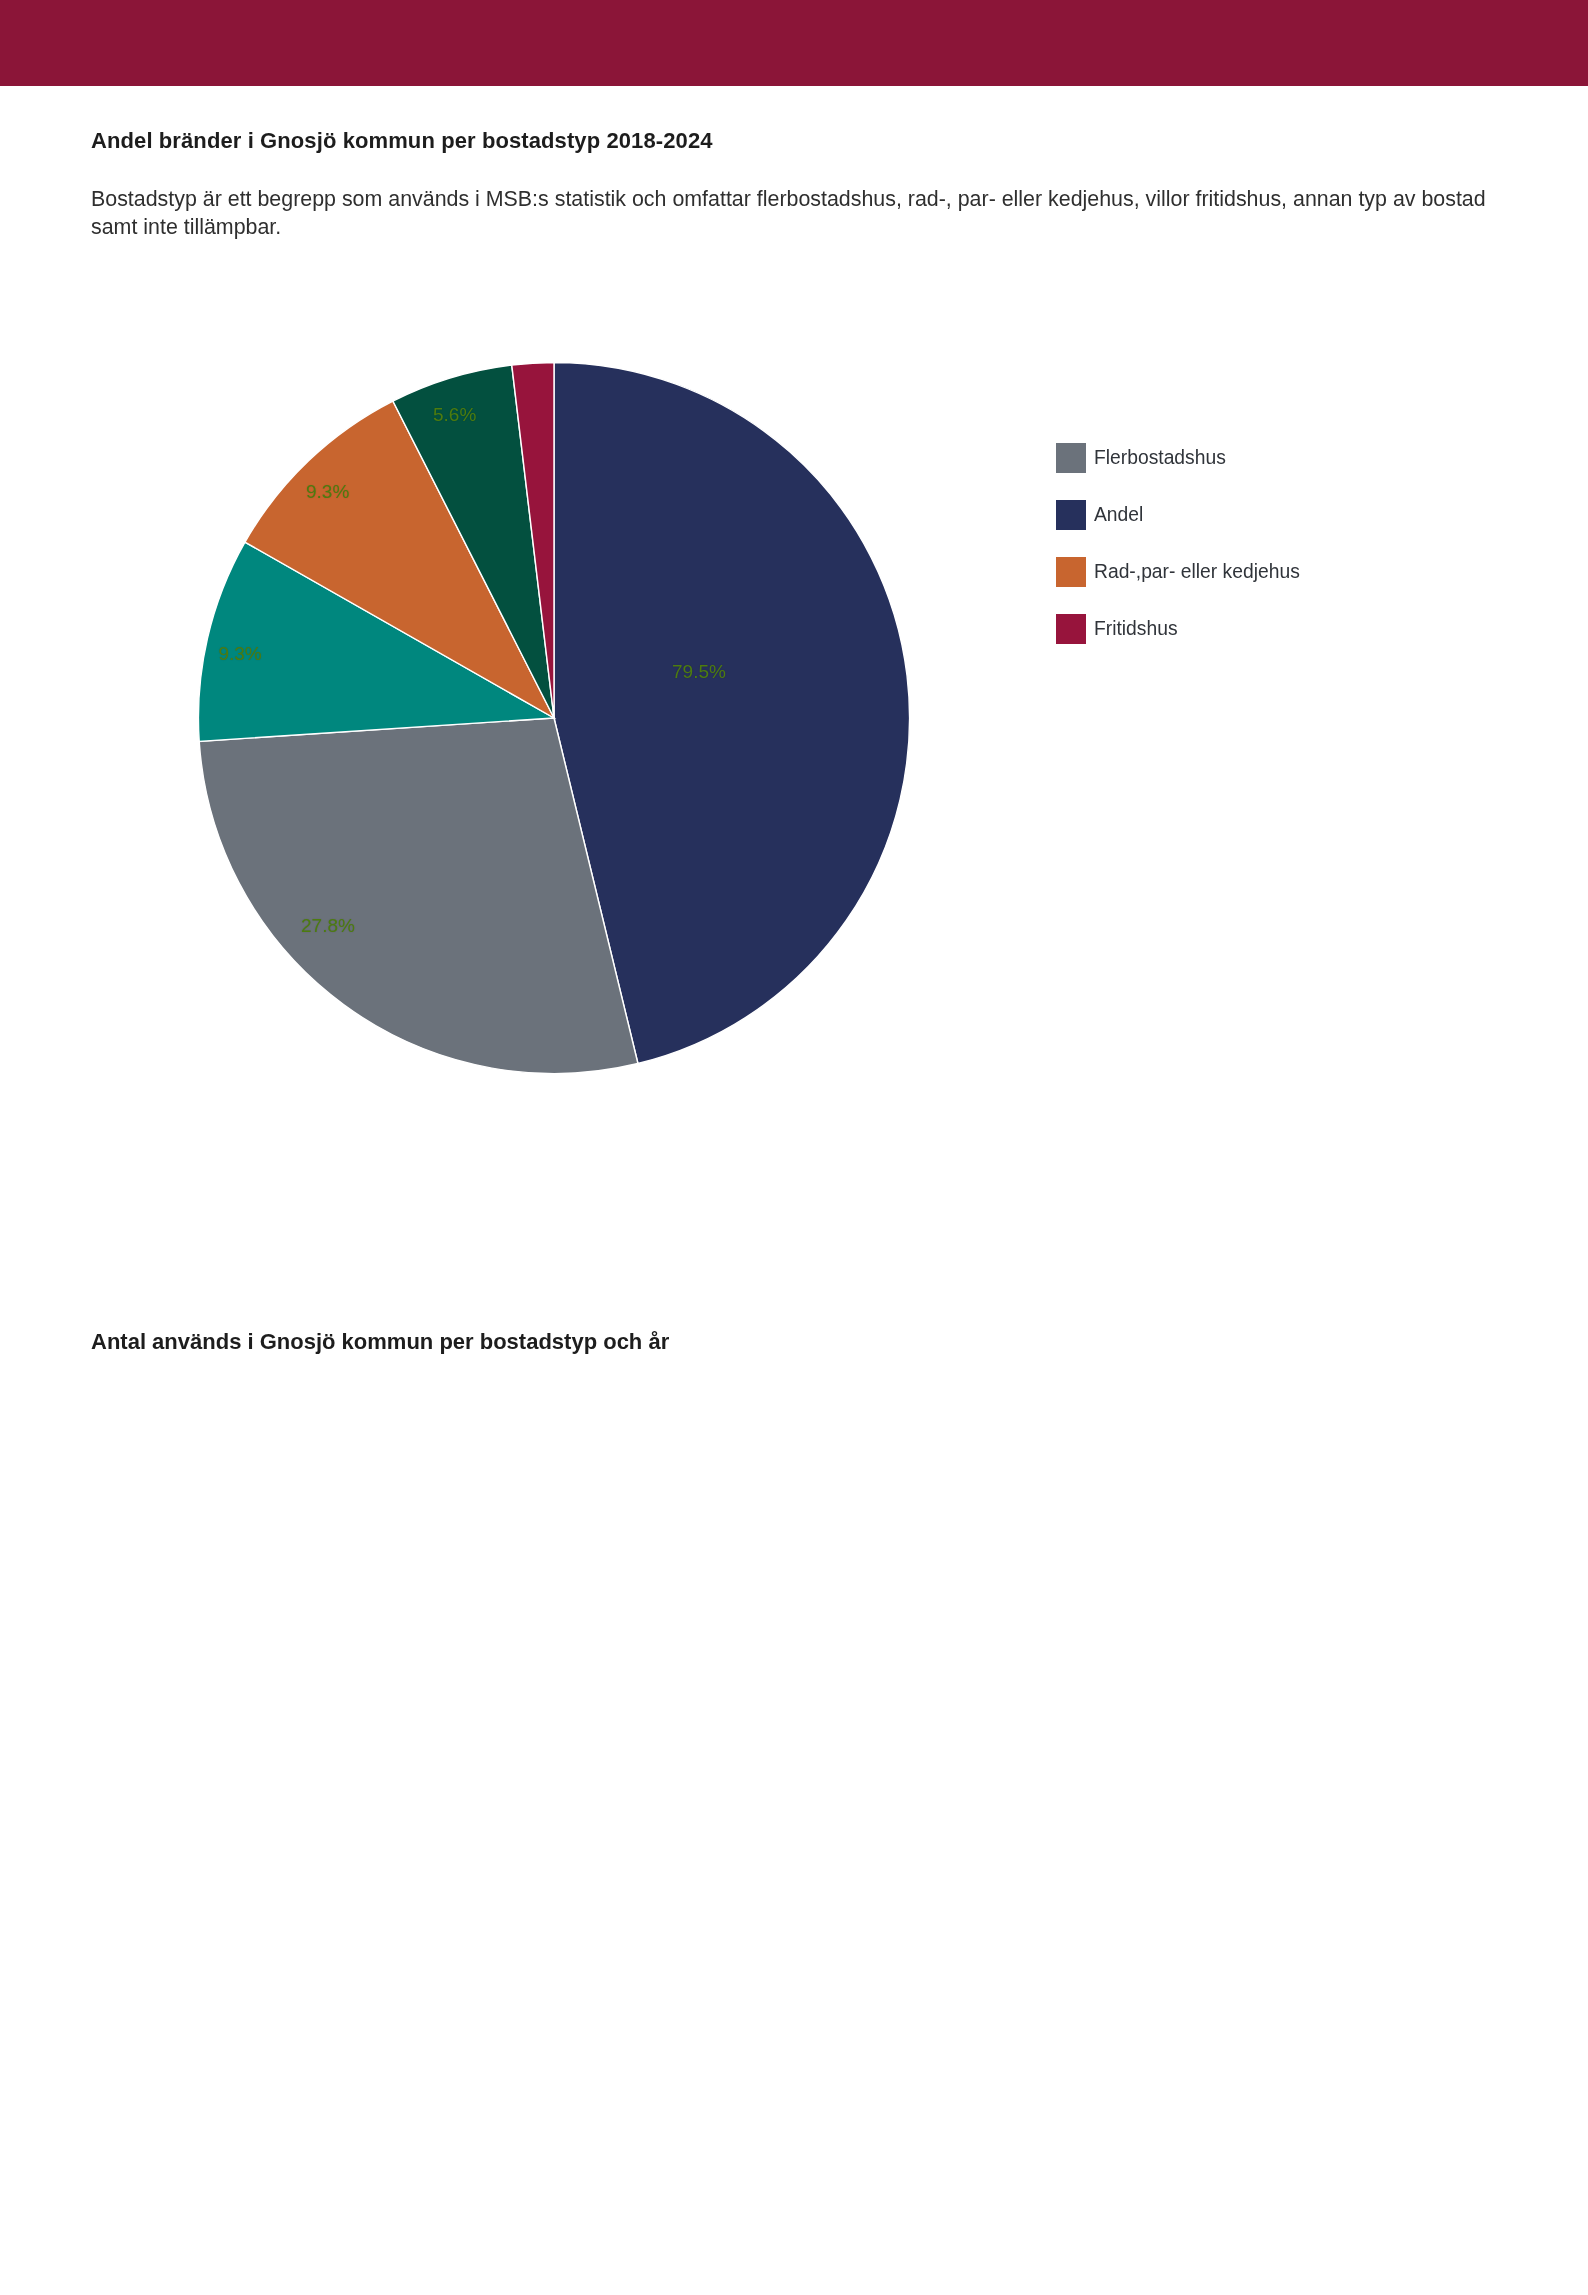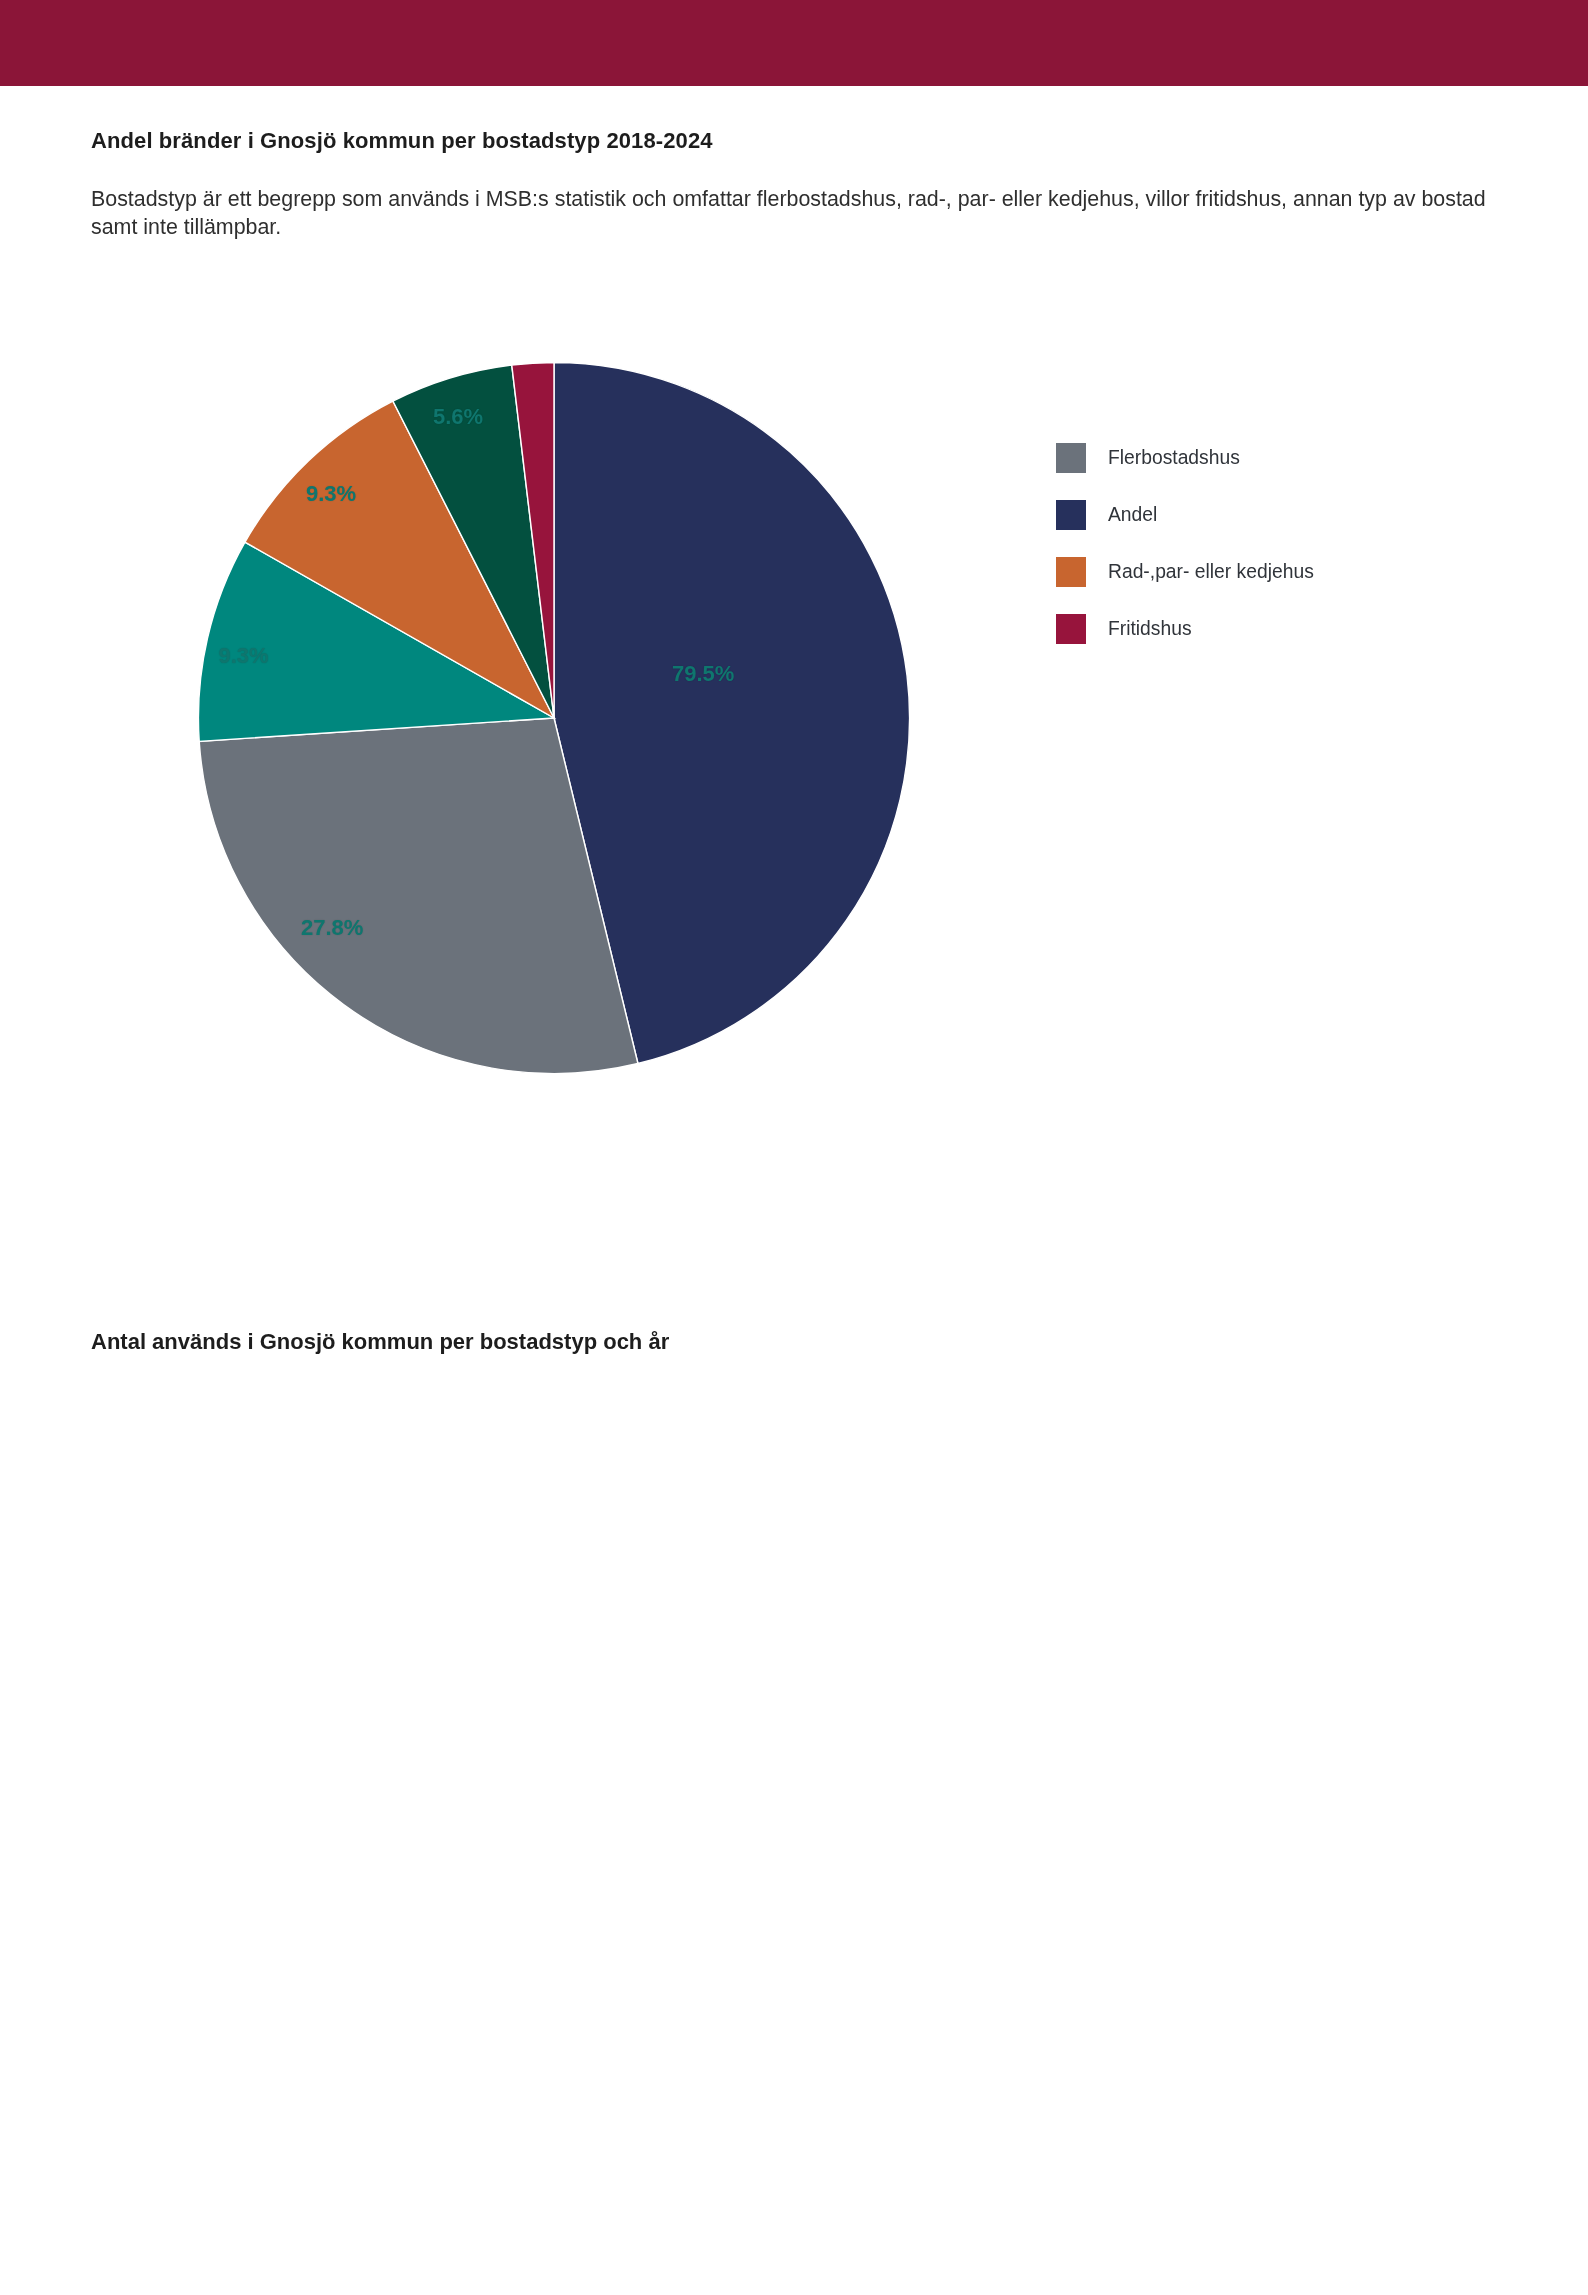--- a/index.html
+++ b/index.html
@@ -19,28 +19,28 @@
   }
 
   
   #pie-block{position:absolute;left:0;top:0;width:1528px;height:1115px;}
   #pie-head{position:absolute;left:91px;top:42px;width:1429px;}
   #pie-head .sec-sub{margin-top:31px;max-width:1422px;}
 
   #pie-wrap{position:absolute;left:197px;top:275px;width:714px;height:714px;}
   #pie-svg{display:block;}
   .pie-lbl{
-    position:absolute;color:#0f766e;font-size:22px;font-weight:700;
+    position:absolute;color:#4d7c0f;font-size:19px;font-weight:400;
     white-space:nowrap;text-shadow:0 0 1.4px rgba(0,0,0,.18);
   }
 
   #pie-legend{position:absolute;left:1056px;top:343px;}
   .lg-row{display:flex;align-items:center;height:57px;}
   .lg-sw{width:30px;height:30px;flex:0 0 30px;}
-  .lg-tx{margin-left:22px;font-size:19.3px;color:#30343a;white-space:nowrap;}
+  .lg-tx{margin-left:8px;font-size:19.3px;color:#30343a;white-space:nowrap;}
 
   
   #bar-block{position:absolute;left:0;top:1143px;width:1588px;height:1115px;}
   #bar-title{position:absolute;left:91px;top:100px;font-size:22px;font-weight:bold;color:#1d1d1d;}
 </style>
 </head>
 <body>
 
 <div id="topbar"></div>
 

